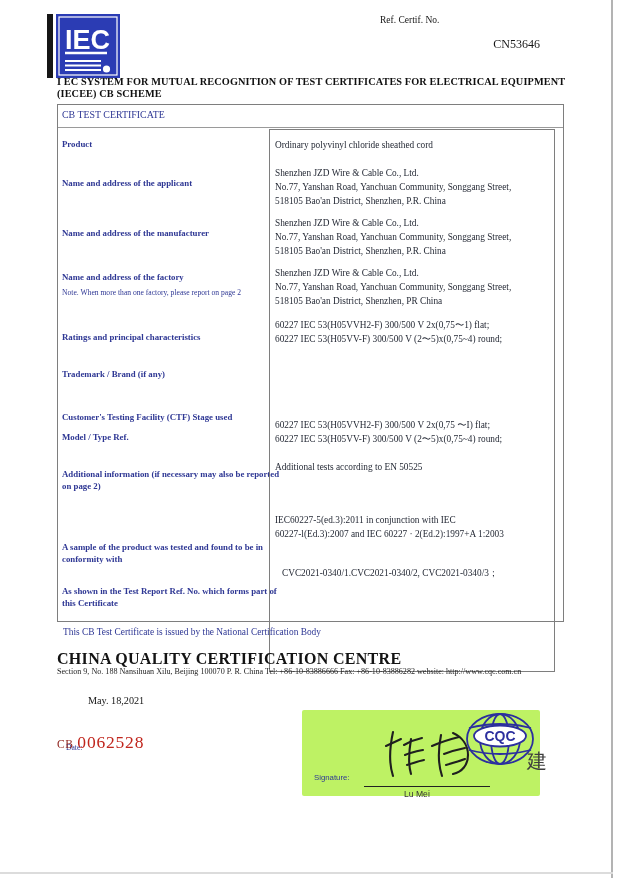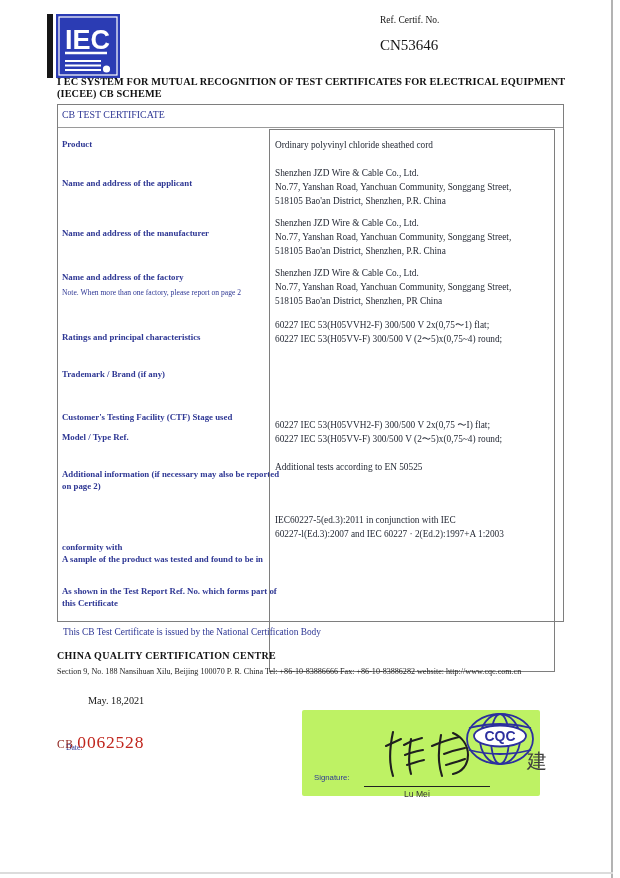--- a/index.html
+++ b/index.html
@@ -9,41 +9,41 @@
   
   .edge-right{position:absolute;left:611px;top:0;width:2px;height:878px;background:#b3b3b3;}
   .edge-bottom{position:absolute;left:0;top:872px;width:613px;height:2px;background:#dcdcdc;}
 
   
   .iec-bar{position:absolute;left:47px;top:14px;width:6px;height:64px;background:#161616;}
   .iec-square{position:absolute;left:56px;top:14px;width:64px;height:64px;}
 
   
   .ref-label{position:absolute;left:380px;top:15px;width:160px;text-align:left;font-size:9.5px;color:#161616;}
-  .ref-no{position:absolute;left:380px;top:37px;width:160px;text-align:left;font-size:15px;color:#161616;}
+  .ref-no{position:absolute;left:380px;top:37px;width:160px;text-align:right;font-size:12px;color:#161616;}
 
   .scheme{position:absolute;left:57px;top:76px;width:510px;font-weight:bold;font-size:10.3px;
           line-height:11.5px;color:#101010;letter-spacing:0.1px;}
   .scheme div{white-space:nowrap;}
 
   
   .cert-table{position:absolute;left:57px;top:104px;width:507px;height:518px;
               border:1px solid #7e7e7e;box-sizing:border-box;}
   .cert-title{position:absolute;left:0;top:0;width:100%;height:23px;box-sizing:border-box;
               border-bottom:1px solid #9a9a9a;color:#2e3794;font-size:9.9px;padding:4px 0 0 4px;}
   .lbl{position:absolute;left:4px;color:#2e3794;font-size:8.8px;line-height:12px;white-space:nowrap;font-weight:bold;}
   .lbl-note{position:absolute;left:4px;color:#2e3794;font-size:7.6px;white-space:nowrap;}
   .lbl-note .it{text-align:right;}
   .inner-box{position:absolute;left:211px;top:24px;width:286px;height:543px;
              border:1px solid #7e7e7e;box-sizing:border-box;}
   .val{position:absolute;left:5px;font-size:9.3px;line-height:14px;color:#1f2430;white-space:nowrap;}
 
   .issued-note{position:absolute;left:63px;top:627px;font-size:9.4px;color:#2e3794;white-space:nowrap;}
 
-  .cqc-name{position:absolute;left:57px;top:650px;font-size:10px;font-weight:bold;color:#131313;letter-spacing:0.3px;white-space:nowrap;}
+  .cqc-name{position:absolute;left:57px;top:650px;font-size:16px;font-weight:bold;color:#131313;letter-spacing:0.3px;white-space:nowrap;}
   .cqc-addr{position:absolute;left:57px;top:667px;font-size:8.1px;color:#232323;white-space:nowrap;}
 
   .date-label{position:absolute;left:66px;top:699px;font-size:7.6px;color:#2e3794;margin-top:44px;}
   .date-value{position:absolute;left:88px;top:695px;font-size:10.2px;color:#141414;}
 
   .cb-line{position:absolute;left:57px;top:732px;white-space:nowrap;}
   .cb-prefix{font-size:11.5px;color:#8f231d;letter-spacing:0.5px;}
   .cb-number{font-size:17.5px;color:#c0251c;letter-spacing:0.8px;}
 
   
@@ -98,22 +98,22 @@
     </div>
     <div class="lbl" style="top:226px">Ratings and principal characteristics</div>
     <div class="lbl" style="top:263px">Trademark / Brand (if any)</div>
     <div class="lbl" style="top:306px">Customer's Testing Facility (CTF) Stage used</div>
     <div class="lbl" style="top:326px">Model / Type Ref.</div>
     <div class="lbl" style="top:363px">
       <div>Additional information (if necessary may also be reported</div>
       <div>on page 2)</div>
     </div>
     <div class="lbl" style="top:436px">
+      <div>A sample of the product was tested and found to be in</div>
       <div>conformity with</div>
-      <div>A sample of the product was tested and found to be in</div>
     </div>
     <div class="lbl" style="top:480px">
       <div>As shown in the Test Report Ref. No. which forms part of</div>
       <div>this Certificate</div>
     </div>
 
     <div class="inner-box">
       <div class="val" style="top:8px">Ordinary polyvinyl chloride sheathed cord</div>
 
       <div class="val" style="top:36px">
@@ -144,20 +144,21 @@
         <div>60227 IEC 53(H05VV-F) 300/500 V (2〜5)x(0,75~4) round;</div>
       </div>
 
       <div class="val" style="top:330px">Additional tests according to EN 50525</div>
 
       <div class="val" style="top:383px">
         <div>IEC60227-5(ed.3):2011 in conjunction with IEC</div>
         <div>60227-l(Ed.3):2007 and IEC 60227 · 2(Ed.2):1997+A 1:2003</div>
       </div>
 
+      <div class="val" style="top:436px;left:12px">CVC2021-0340/1.CVC2021-0340/2, CVC2021-0340/3；</div>
     </div>
   </div>
 
   <div class="issued-note">This CB Test Certificate is issued by the National Certification Body</div>
 
   <div class="cqc-name">CHINA QUALITY CERTIFICATION CENTRE</div>
   <div class="cqc-addr">Section 9, No. 188 Nansihuan Xilu, Beijing 100070 P. R. China Tel: +86-10-83886666 Fax: +86-10-83886282 website: http://www.cqc.com.cn</div>
 
   <div class="date-label">Date:</div>
   <div class="date-value">May. 18,2021</div>

